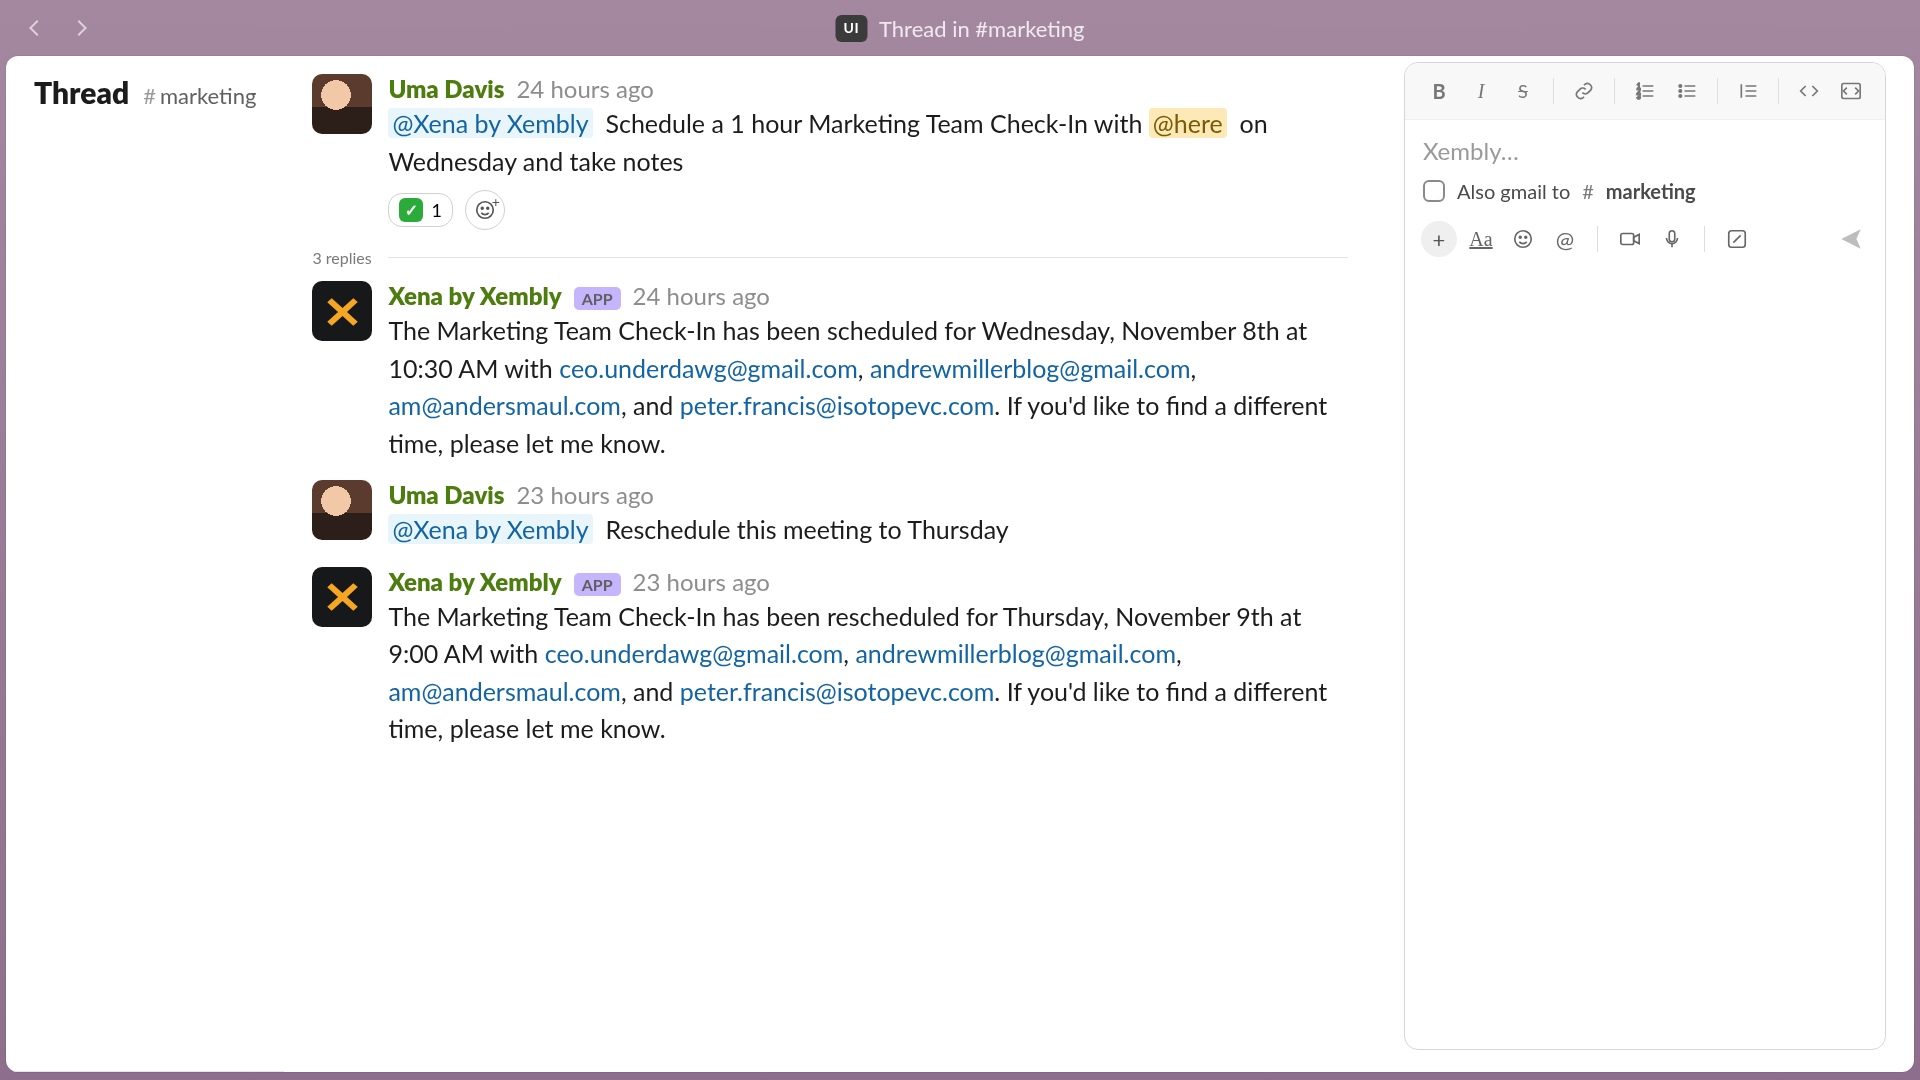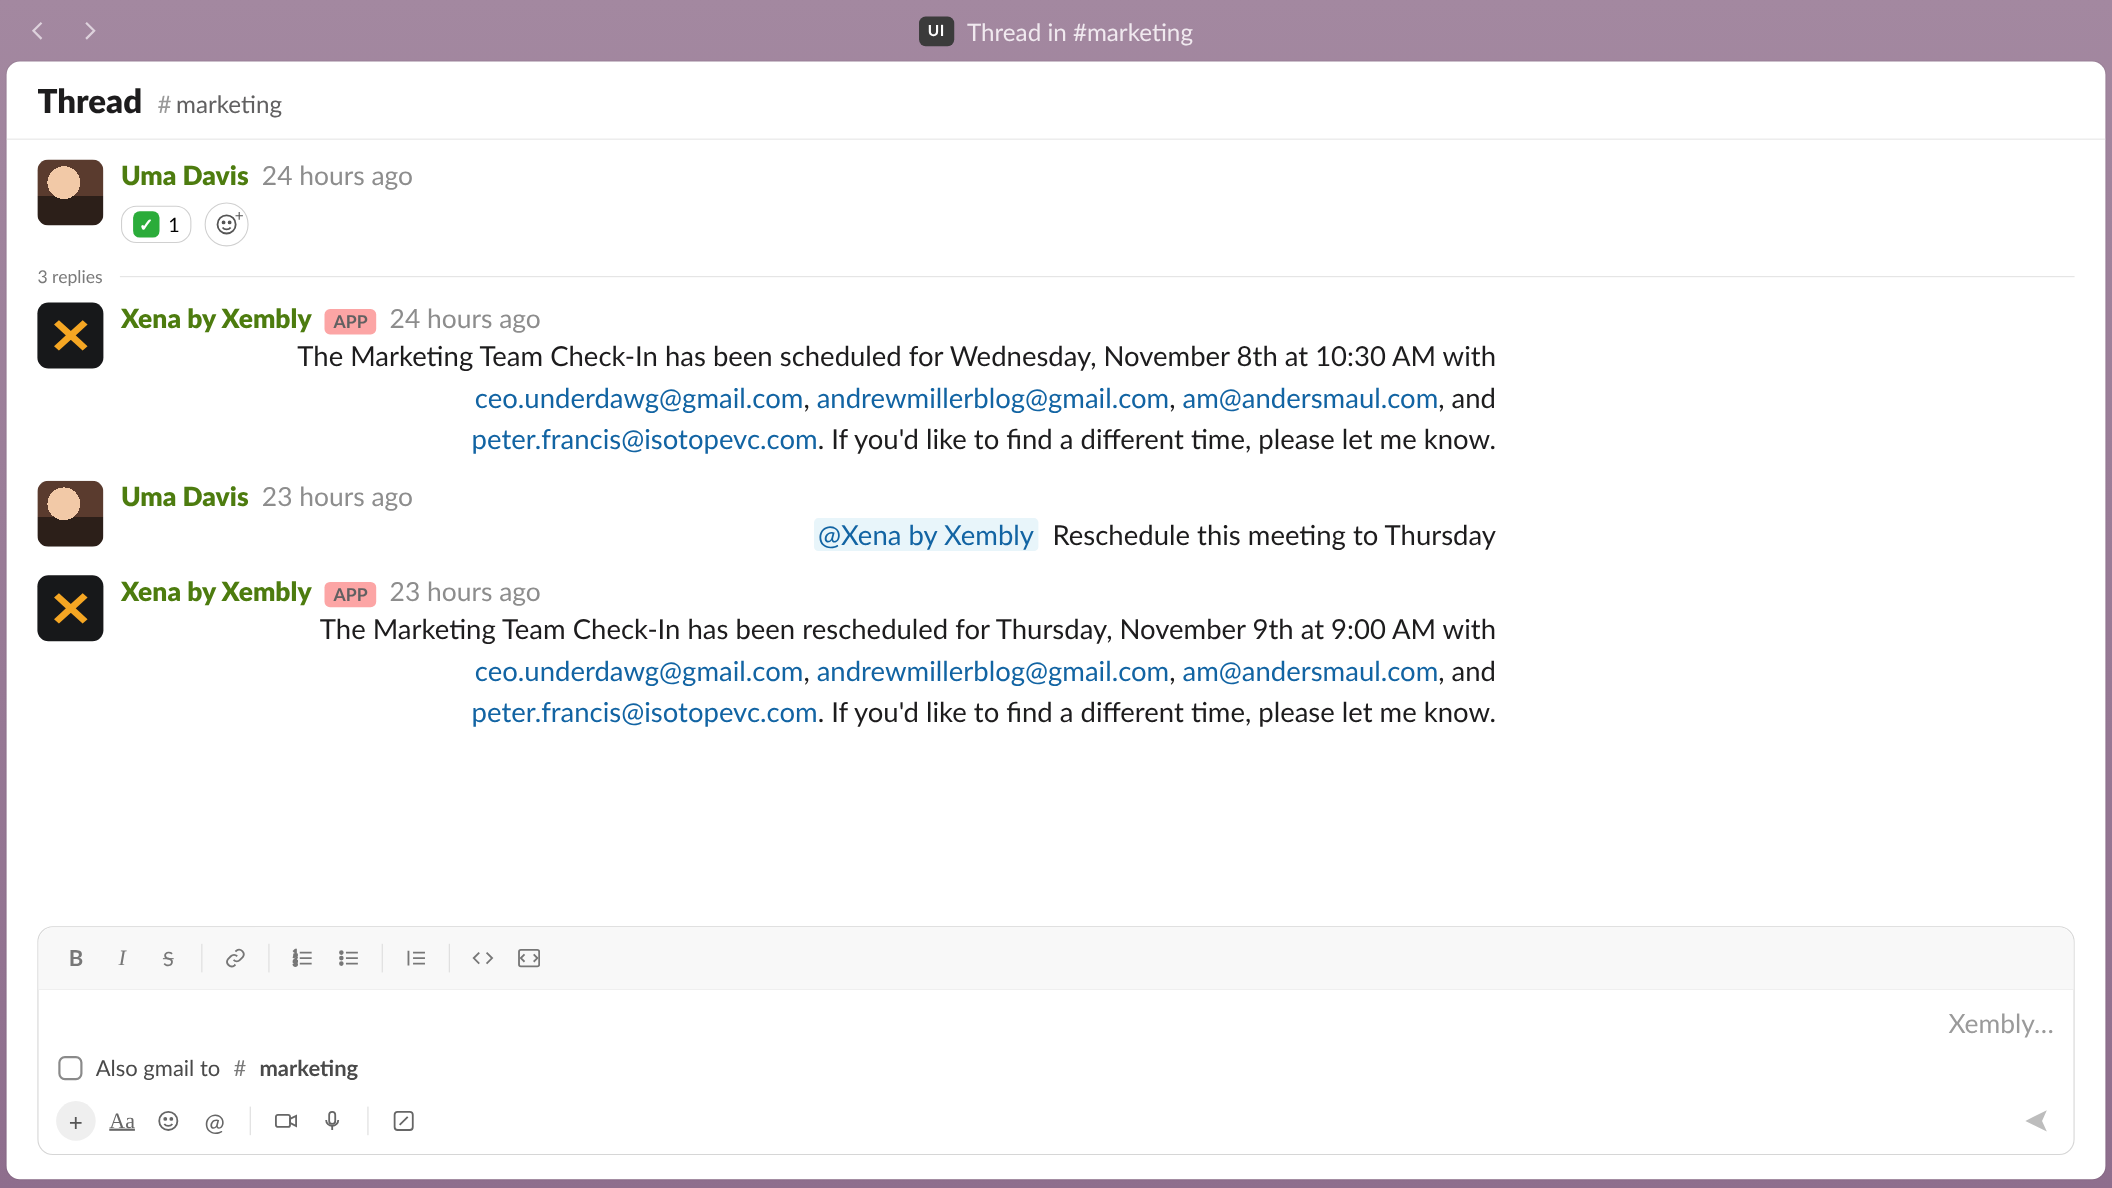--- a/index.html
+++ b/index.html
@@ -7,38 +7,38 @@
   body { background: linear-gradient(180deg, #a388a0 0%, #8e6e8d 100%); display: flex; flex-direction: column; }
 
   .titlebar { height: 56px; display: flex; align-items: center; padding: 0 24px; color: #e8dfe7; }
   .nav-arrows { display: flex; gap: 24px; align-items: center; }
   .nav-arrow { width: 22px; height: 22px; display:flex; align-items:center; justify-content:center; cursor:pointer; opacity:.85; }
   .nav-arrow svg { stroke: #e8dfe7; }
   .title-center { position: absolute; left: 50%; transform: translateX(-50%); display:flex; gap:12px; }
   .ui-badge { background:#3b3b3b; color:#fff; font-size:14px; font-weight:700; letter-spacing:.5px; padding:4px 8px; border-radius:6px; }
   .title-text { color:#f0e9ef; font-size:22px; }
 
-  .panel { flex:1; background:#fff; margin:0 6px 8px 6px; border-radius:12px; display:flex; flex-direction:column; overflow:hidden; box-shadow: 0 0 0 1px rgba(0,0,0,.05); text-align: right; }
+  .panel { flex:1; background:#fff; margin:0 6px 8px 6px; border-radius:12px; display:flex; flex-direction:row; overflow:hidden; box-shadow: 0 0 0 1px rgba(0,0,0,.05); }
 
   .panel-header { padding:18px 28px 16px; display:flex; align-items:baseline; gap:14px; border-bottom:1px solid #e6e6e6; }
   .panel-title { font-size:30px; font-weight:800; color:#1d1c1d; }
   .channel-chip { color:#616061; font-size:22px; display:flex; align-items:center; gap:4px; }
   .hash { color:#9a9a9a; }
 
   .scroll { flex:1; overflow:auto; padding: 10px 28px 4px; }
 
   .msg { display:flex; gap:16px; padding: 8px 0 10px; }
   .avatar { width:60px; height:60px; border-radius:10px; flex-shrink:0; background:#ccc; overflow:hidden; display:flex; align-items:center; justify-content:center; }
   .avatar.uma { background: radial-gradient(circle at 40% 35%, #f2c9a7 0 28%, transparent 28%), linear-gradient(180deg,#5a3b2e 0 55%, #2c1f19 55% 100%); }
   .avatar.xena { background:#17181a; }
   .xena-x { font-weight:900; font-size:44px; color:#f5a623; transform:scaleX(1.1); }
 
   .mhead { display:flex; align-items:baseline; gap:12px; flex-wrap:wrap; }
   .author { font-size:24px; font-weight:800; color:#4d7c0f; }
-  .app-badge { background:#fca5a5; color:#616061; font-size:16px; font-weight:700; padding:2px 8px; border-radius:5px; }
+  .app-badge { background:#c4b5fd; color:#616061; font-size:16px; font-weight:700; padding:2px 8px; border-radius:5px; }
   .ts { color:#8d8d8d; font-size:24px; }
 
   .mbody { font-size:25px; color:#1d1c1d; line-height:1.5; max-width: 1250px; padding-top:2px; }
   .mention { background:#e8f5fa; color:#1264a3; padding:0 4px; border-radius:4px; }
   .mention.here { background:#fde9b8; color:#7a5b00; }
   a.link { color:#1264a3; text-decoration:none; }
 
   .reactions { display:flex; align-items:center; gap:12px; margin-top:10px; }
   .react-pill { display:flex; align-items:center; gap:8px; border:1px solid #d0d0d0; background:#fff; border-radius:14px; padding:4px 10px; cursor:pointer; font-size:18px; }
   .react-green { width:24px; height:24px; background:#2bac3a; border-radius:6px; display:flex; align-items:center; justify-content:center; color:#fff; font-weight:900; font-size:16px; }
@@ -101,20 +101,26 @@
   </div>
 
   <div class="scroll">
 
     <div class="msg">
       <div class="avatar uma"></div>
       <div style="flex:1">
         <div class="mhead">
           <span class="author">Uma Davis</span>
           <span class="ts">24 hours ago</span>
+        </div>
+        <div class="mbody">
+          <span class="mention">@Xena by Xembly</span>
+          &nbsp;<span>Schedule a 1 hour Marketing Team Check-In with</span>
+          <span class="mention here">@here</span>
+          &nbsp;<span>on Wednesday and take notes</span>
         </div>
         <div class="reactions">
           <div class="react-pill">
             <span class="react-green">✓</span>
             <span>1</span>
           </div>
           <div class="add-react">
             <svg width="22" height="22" viewBox="0 0 24 24" fill="none" stroke-width="1.8">
                 <circle cx="12" cy="12" r="9"></circle>
                 <circle cx="9" cy="10" r="1" fill="#555"></circle>

